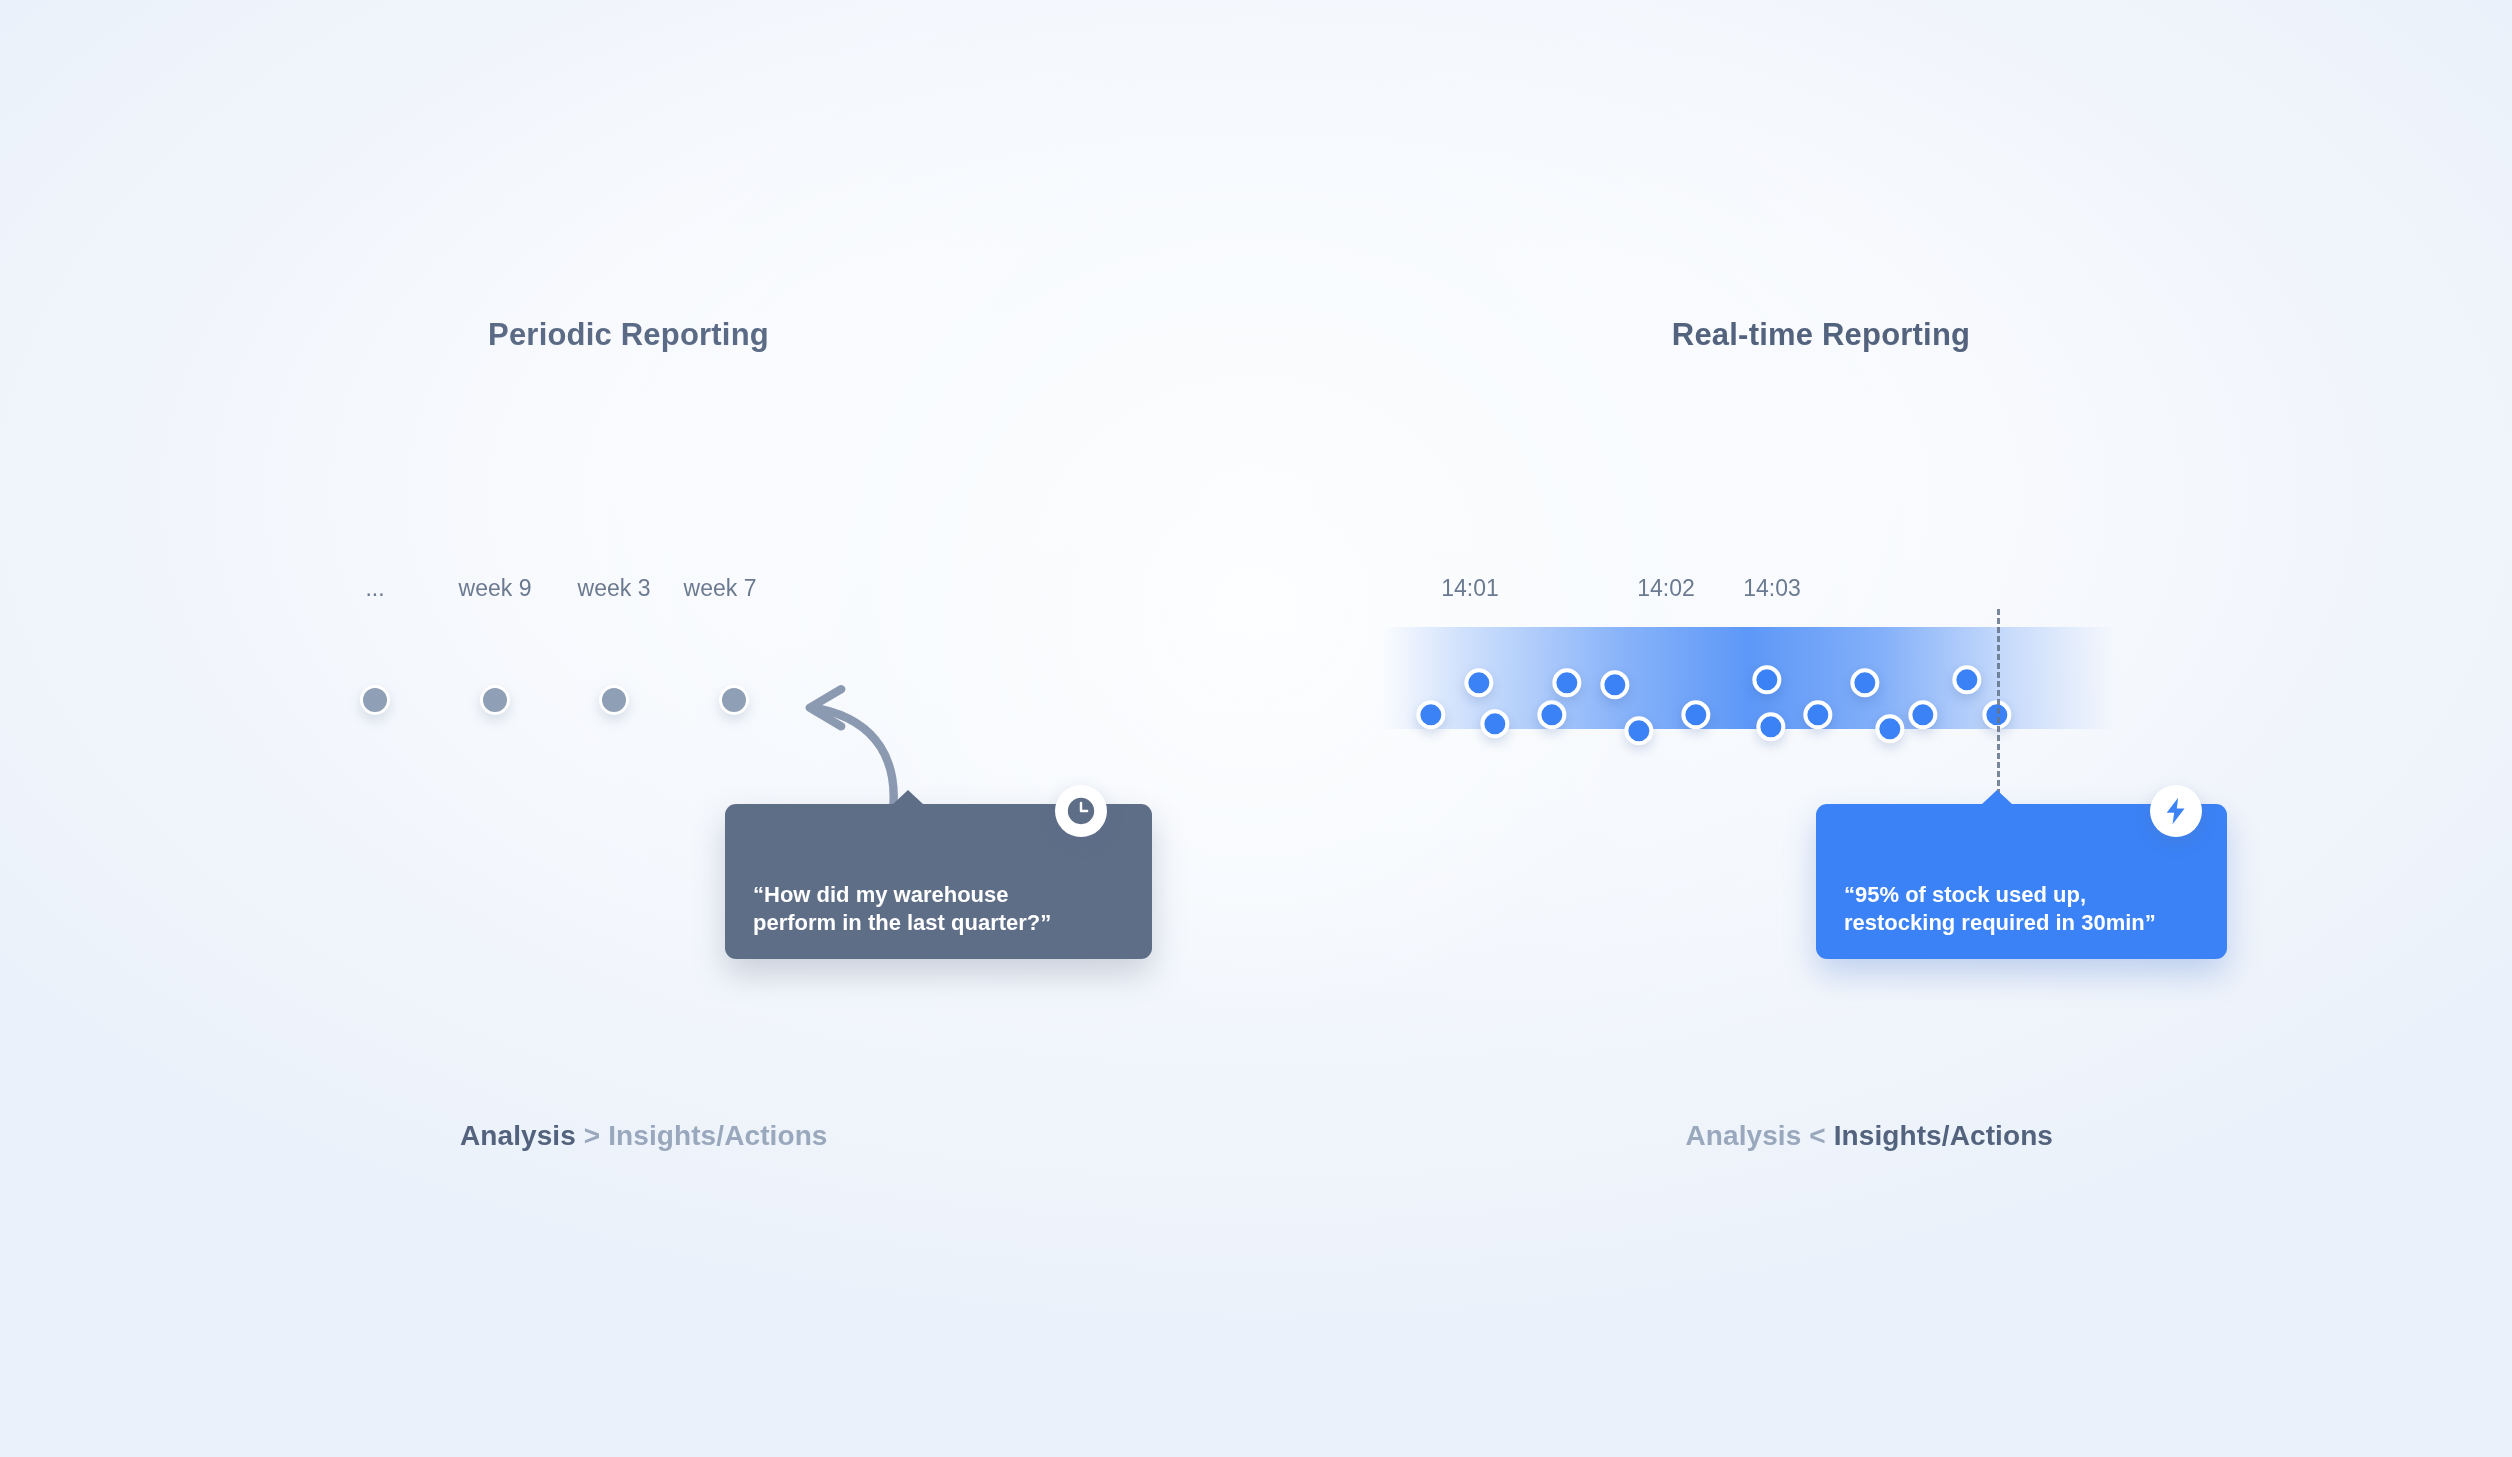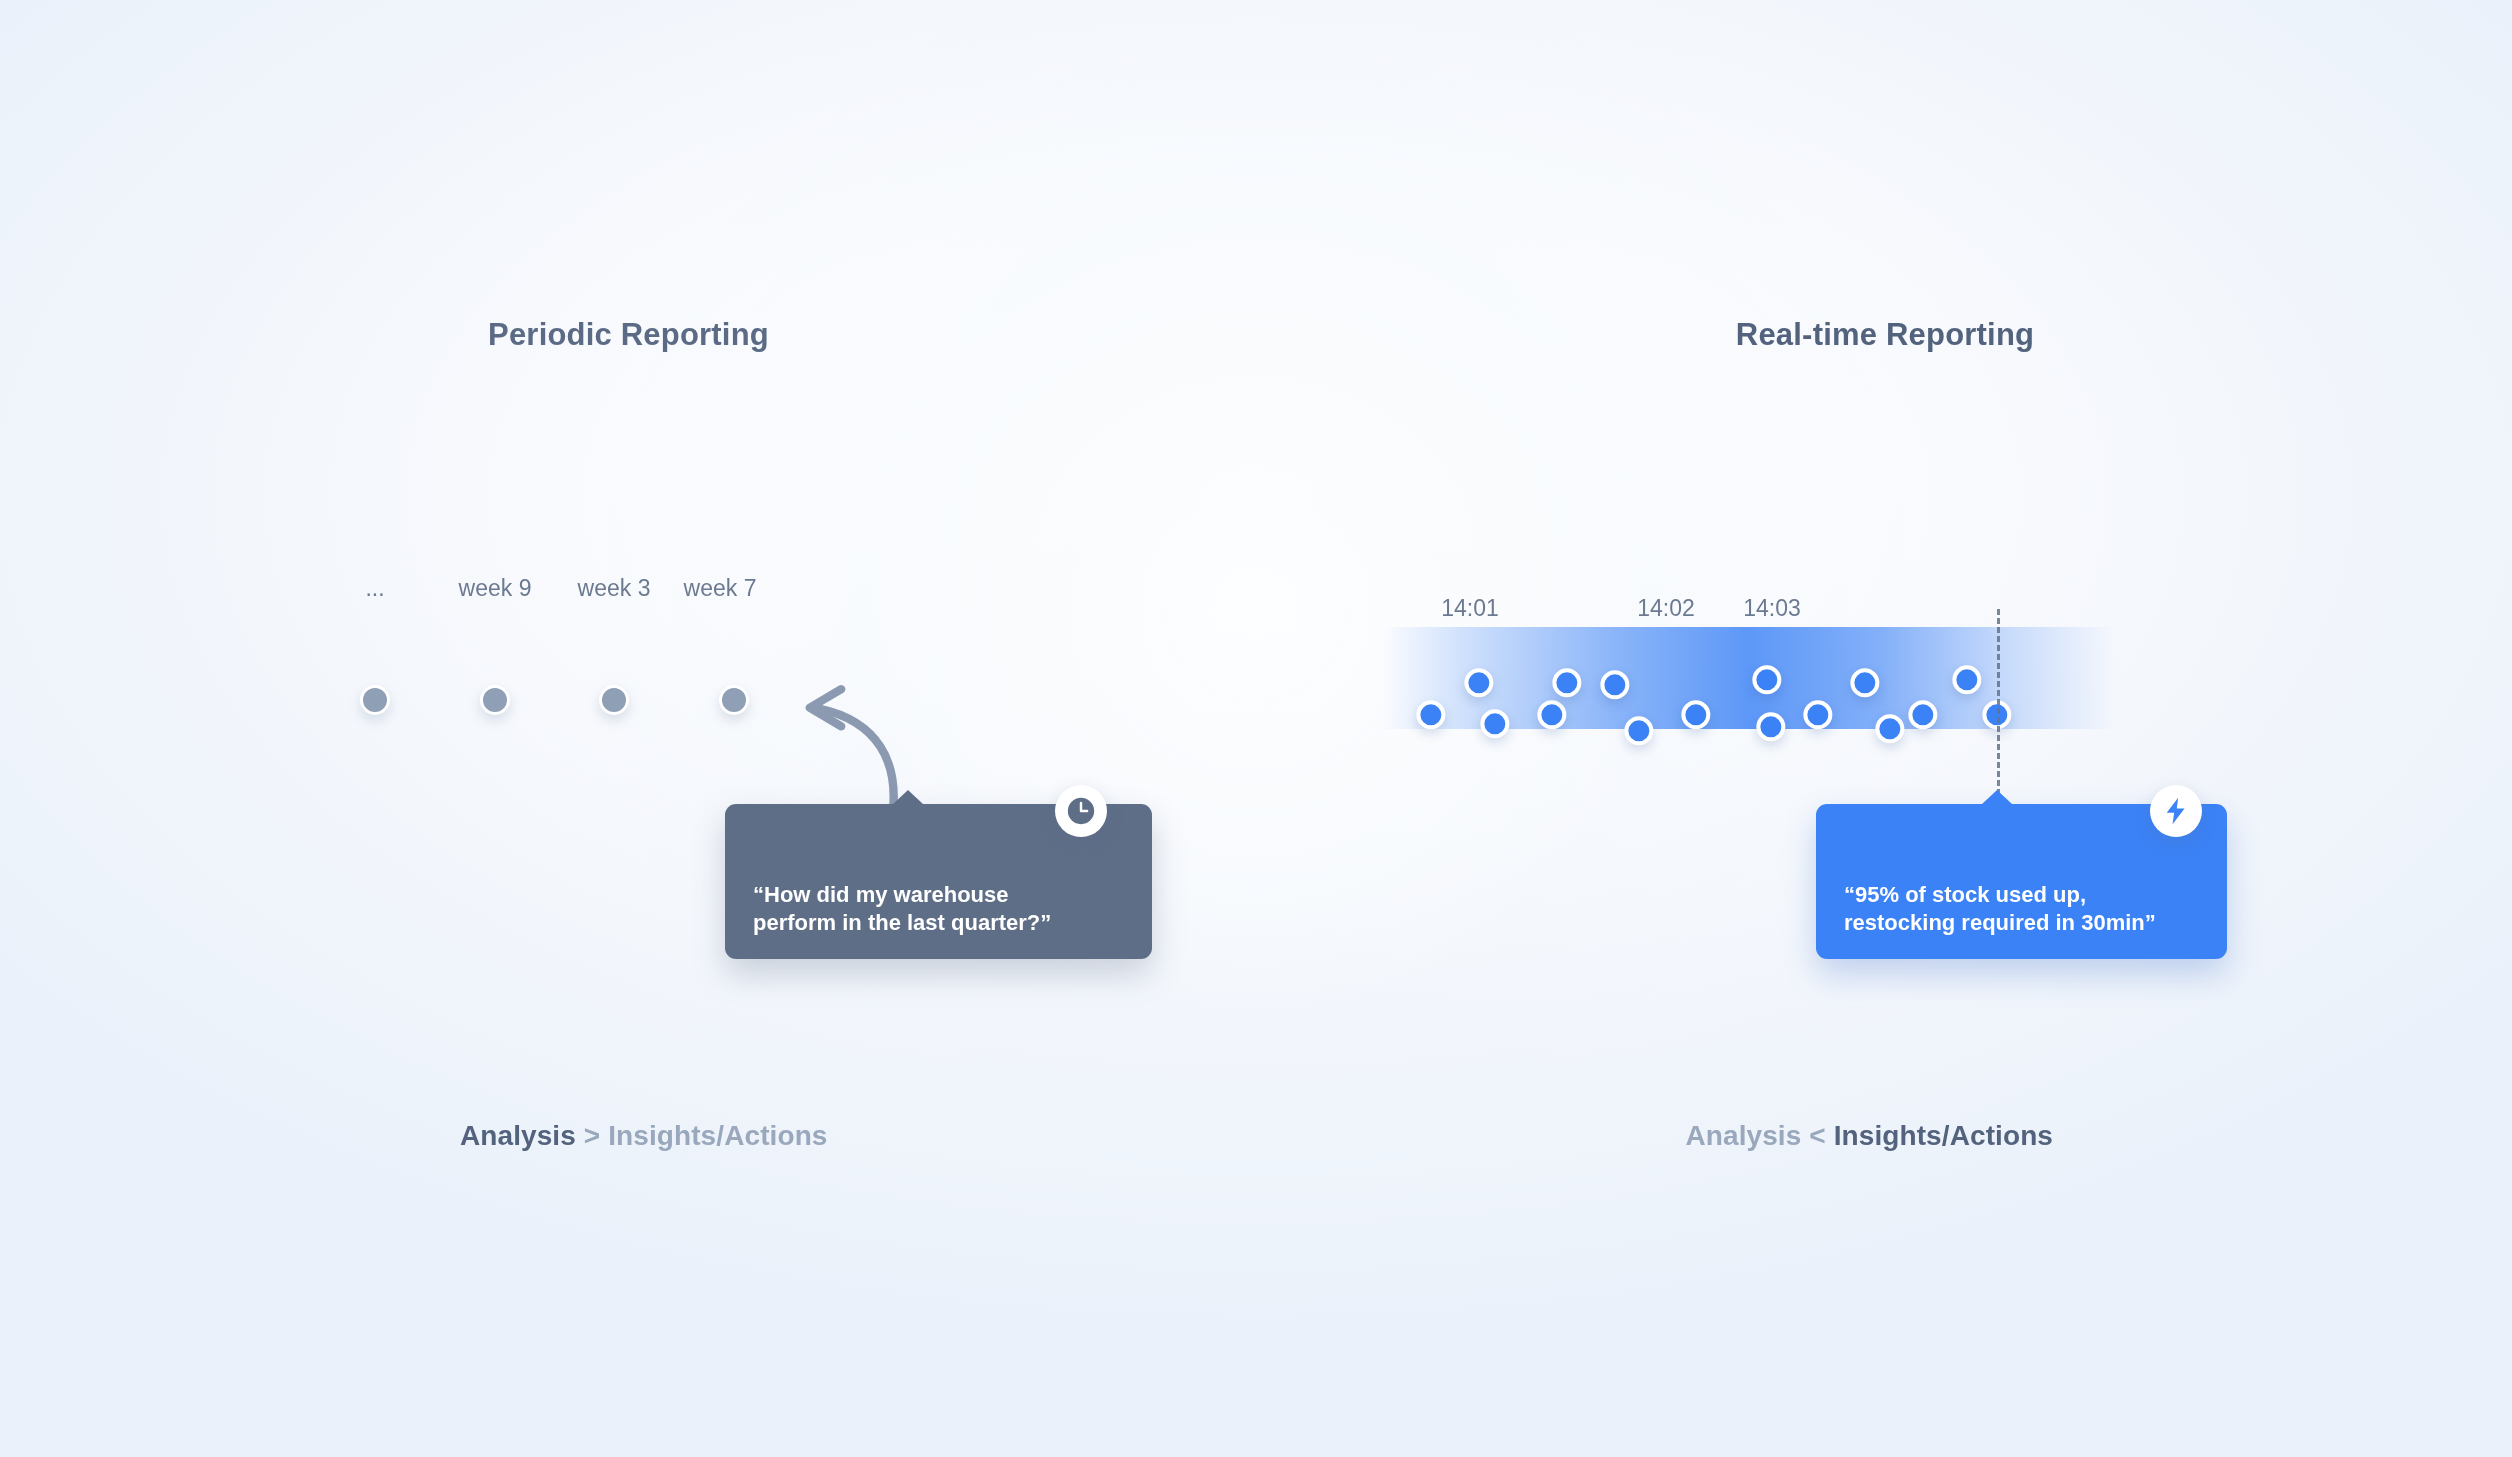--- a/index.html
+++ b/index.html
@@ -25,21 +25,21 @@
       radial-gradient(circle 1002px at 50% 42%, rgba(237,244,252,0.55) 0%, rgba(237,244,252,0) 72%);
     pointer-events: none;
   }
 
   .panel {
     position: absolute;
     top: 0;
     height: 1166px;
   }
   #panel-left  { left: 0px;    width: 1257px; }
-  #panel-right { left: 1257px; width: 1256px; }
+  #panel-right { left: 1193px; width: 1256px; }
 
   .panel-heading {
     position: absolute;
     top: 317px;
     left: 0;
     width: 100%;
     text-align: center;
     font-size: 31px;
     font-weight: bold;
     letter-spacing: 0.2px;
@@ -53,21 +53,21 @@
     height: 32px;
   }
   .tick {
     position: absolute;
     font-size: 23px;
     color: #6b7a90;
     white-space: nowrap;
     transform: translateX(-50%);
   }
   #left-ticks  { top: 575px; left: 0; width: 100%; }
-  #right-ticks { top: 575px; left: 0; width: 100%; margin-top: 20px; }
+  #right-ticks { top: 575px; left: 0; width: 100%; }
 
   
   #left-track {
     position: absolute;
     top: 650px;
     left: 0;
     width: 100%;
     height: 102px;
   }
   .dot-grey {

